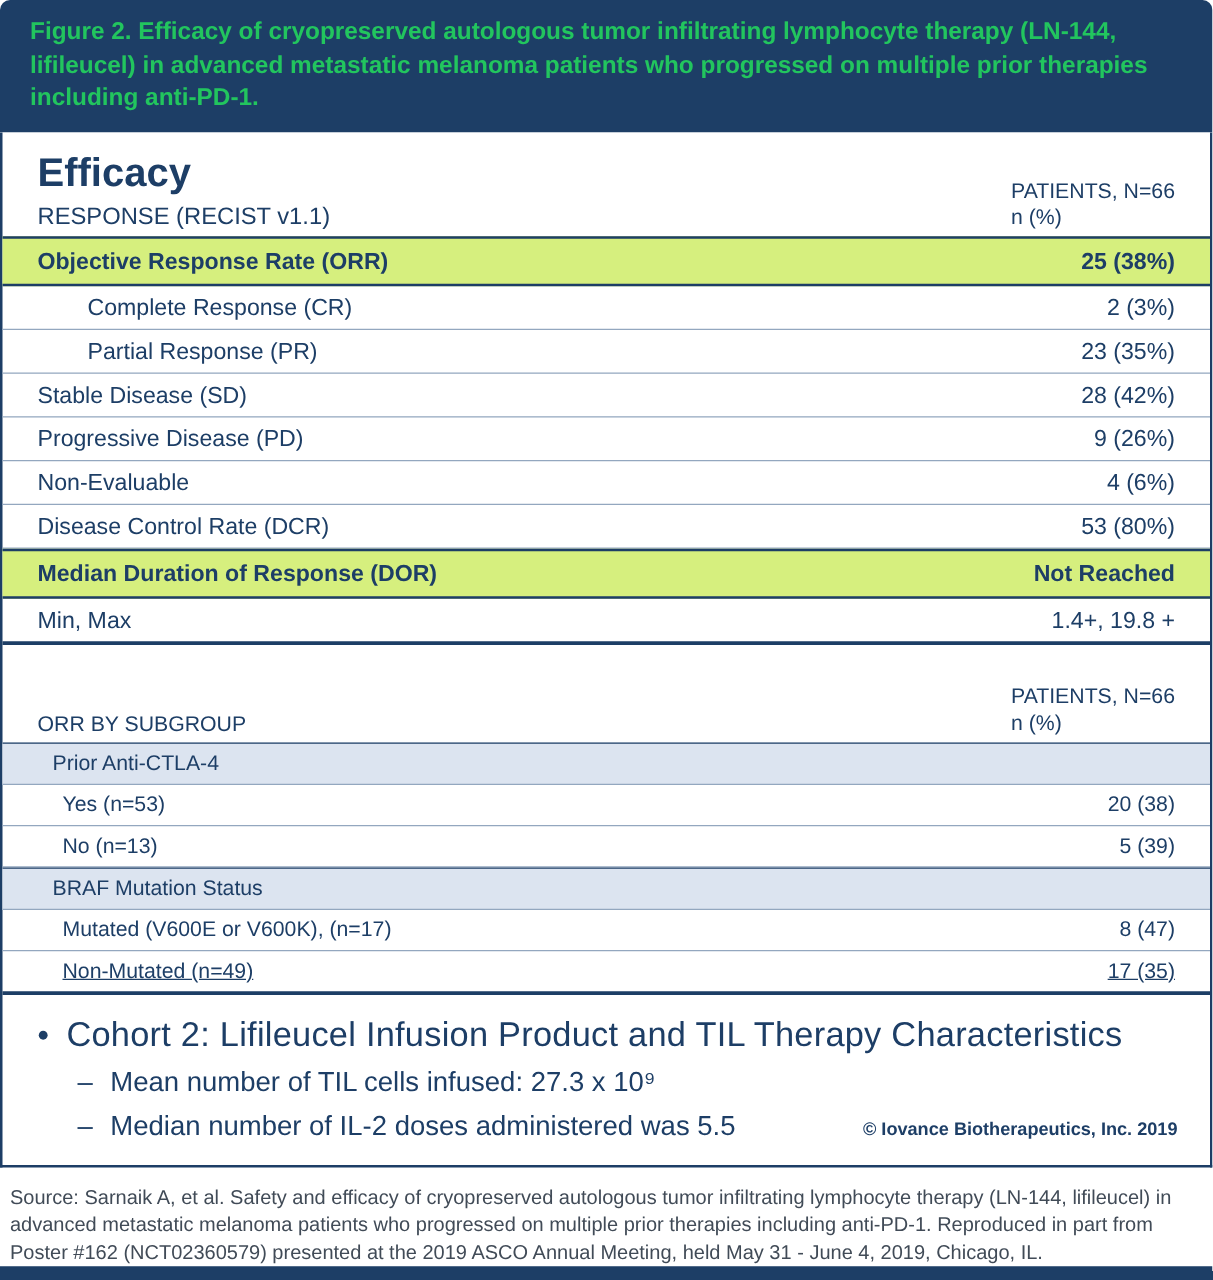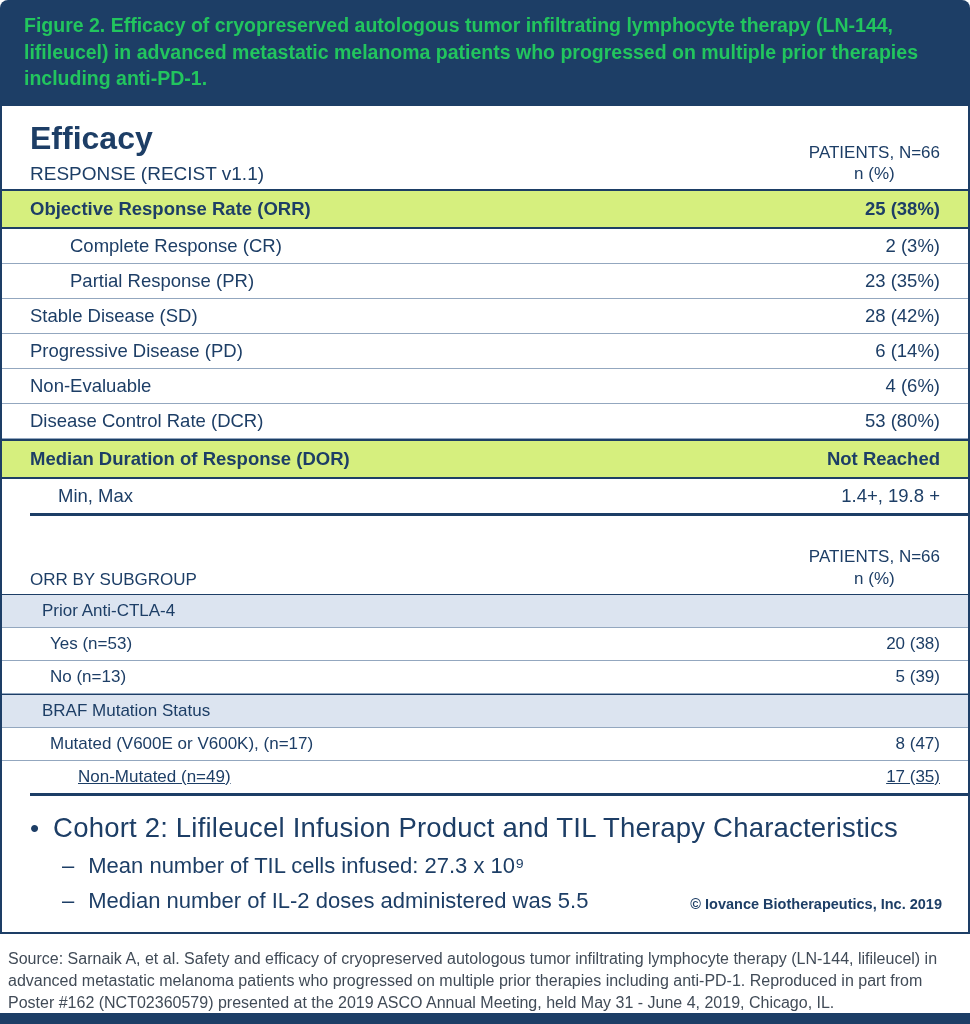--- a/index.html
+++ b/index.html
@@ -11,35 +11,35 @@
   .fig-header {
     background:#1d3e66; color:#22c55e; font-weight:700;
     font-size:19.5px; line-height:1.37; padding:12px 26px 14px 24px;
     border-radius:8px 8px 0 0;
   }
   .fig-body { background:#fff; border:2.5px solid #1d3e66; border-top:none; padding:14px 0 10px; }
 
   .title-row { display:flex; justify-content:space-between; align-items:flex-end; padding:0 28px; }
   .panel-title { font-size:32px; font-weight:700; color:#1d3e66; }
   .col-head-left { font-size:19px; color:#1d3e66; margin-top:6px; }
-  .col-head-right { text-align:center; font-size:17px; line-height:1.28; color:#1d3e66; }
+  .col-head-right { text-align:left; font-size:17px; line-height:1.28; color:#1d3e66; }
 
   .table { color:#1d3e66; margin-top:4px; }
   .t-row {
     display:flex; justify-content:space-between; align-items:baseline;
     padding:6px 28px; font-size:18.5px; border-bottom:1px solid #93a7bf;
   }
   .t-value { white-space:nowrap; padding-left:20px; }
   .r-indent { padding-left:68px; }
   .r-highlight {
     background:#d6ef7e; font-weight:700;
     border-top:2.5px solid #1d3e66; border-bottom:2.5px solid #1d3e66;
     padding-top:7px; padding-bottom:7px;
   }
-  .r-end { border-bottom:3px solid #1d3e66;margin-left:28px; }
+  .r-end { border-bottom:3px solid #1d3e66; }
 
   .subgroup-header-row { margin-top:30px; }
   .subgroup-header-row .col-head-left { font-size:17px; margin-top:0; }
   .subgroup .t-row { font-size:17px; padding:6px 28px 6px 48px; }
   .subgroup .r-section {
     background:#dce4f0; padding-left:40px;
     border-top:1px solid #1d3e66; border-bottom:1px solid #93a7bf;
   }
   .subgroup .r-end { border-bottom:3px solid #1d3e66;text-decoration:underline; }
 
@@ -90,21 +90,21 @@
         <div class="t-row r-indent">
           <span class="t-label">Partial Response (PR)</span>
           <span class="t-value">23 (35%)</span>
         </div>
         <div class="t-row r-normal">
           <span class="t-label">Stable Disease (SD)</span>
           <span class="t-value">28 (42%)</span>
         </div>
         <div class="t-row r-normal">
           <span class="t-label">Progressive Disease (PD)</span>
-          <span class="t-value">6 (14%)</span>
+          <span class="t-value">9 (26%)</span>
         </div>
         <div class="t-row r-normal">
           <span class="t-label">Non-Evaluable</span>
           <span class="t-value">4 (6%)</span>
         </div>
         <div class="t-row r-normal">
           <span class="t-label">Disease Control Rate (DCR)</span>
           <span class="t-value">53 (80%)</span>
         </div>
         <div class="t-row r-highlight">

